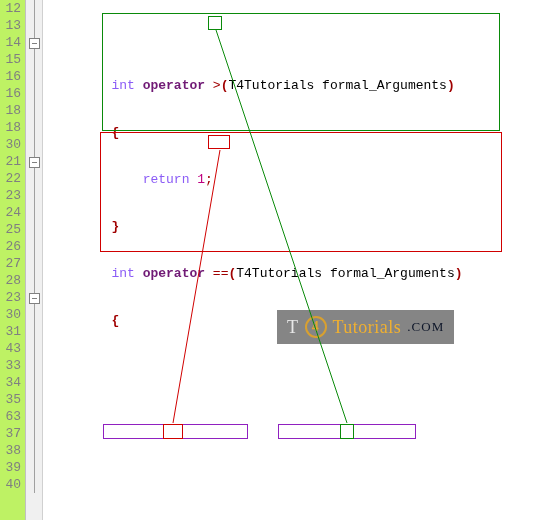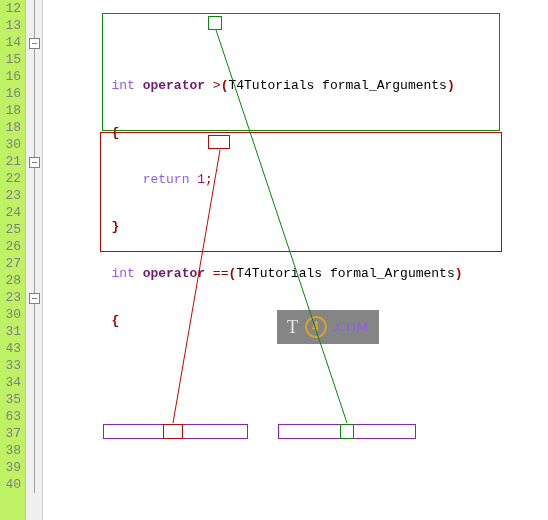--- a/index.html
+++ b/index.html
@@ -24,21 +24,21 @@
   .red-box { border-color: #d00000; }
   .purple-box { border-color: #9020c0; border-width: 1.5px; }
   .small-green { border-color: #0a8a0a; border-width: 1.5px; }
   .small-red { border-color: #d00000; border-width: 1.5px; }
 
   svg.overlay { position: absolute; inset: 0; pointer-events: none; z-index: 5; }
 
   .watermark { position: absolute; left: 277px; top: 310px; background: rgba(58,58,58,0.62); color: #f0b030; font-family: Georgia, serif; font-size: 18px; padding: 6px 10px; letter-spacing: .5px; z-index: 3; display: flex; align-items: center; gap: 6px; }
   .watermark .circ { display: inline-flex; width: 22px; height: 22px; border: 2px solid #d8a030; border-radius: 50%; align-items: center; justify-content: center; font-weight: bold; color: #e0a830; font-size: 14px; }
   .watermark .t1 { color: #e8e8e8; }
-  .watermark .com { color: #8b5cf6; font-size: 13px; letter-spacing: 1px; }
+  .watermark .com { color: #0f172a; font-size: 13px; letter-spacing: 1px; }
 </style>
 </head>
 <body>
 
 <div class="container">
   <div class="gutter">
       <div class="ln">12</div>
       <div class="ln">13</div>
       <div class="ln">14</div>
       <div class="ln">15</div>
@@ -140,14 +140,15 @@
 <div class="annot-box small-green" style="left:340px; top:424px; width:14px; height:15px;"></div>
 
 <svg class="overlay" width="548" height="520">
   <line x1="220" y1="150" x2="173" y2="423" stroke="#d00000" stroke-width="1"></line>
   <line x1="216" y1="30" x2="347" y2="423" stroke="#0a8a0a" stroke-width="1"></line>
 </svg>
 
 <div class="watermark">
   <span class="t1">T</span>
   <span class="circ">4</span>
+  <span>Tutorials</span>
   <span class="com">.COM</span>
 </div>
 
 </body></html>

